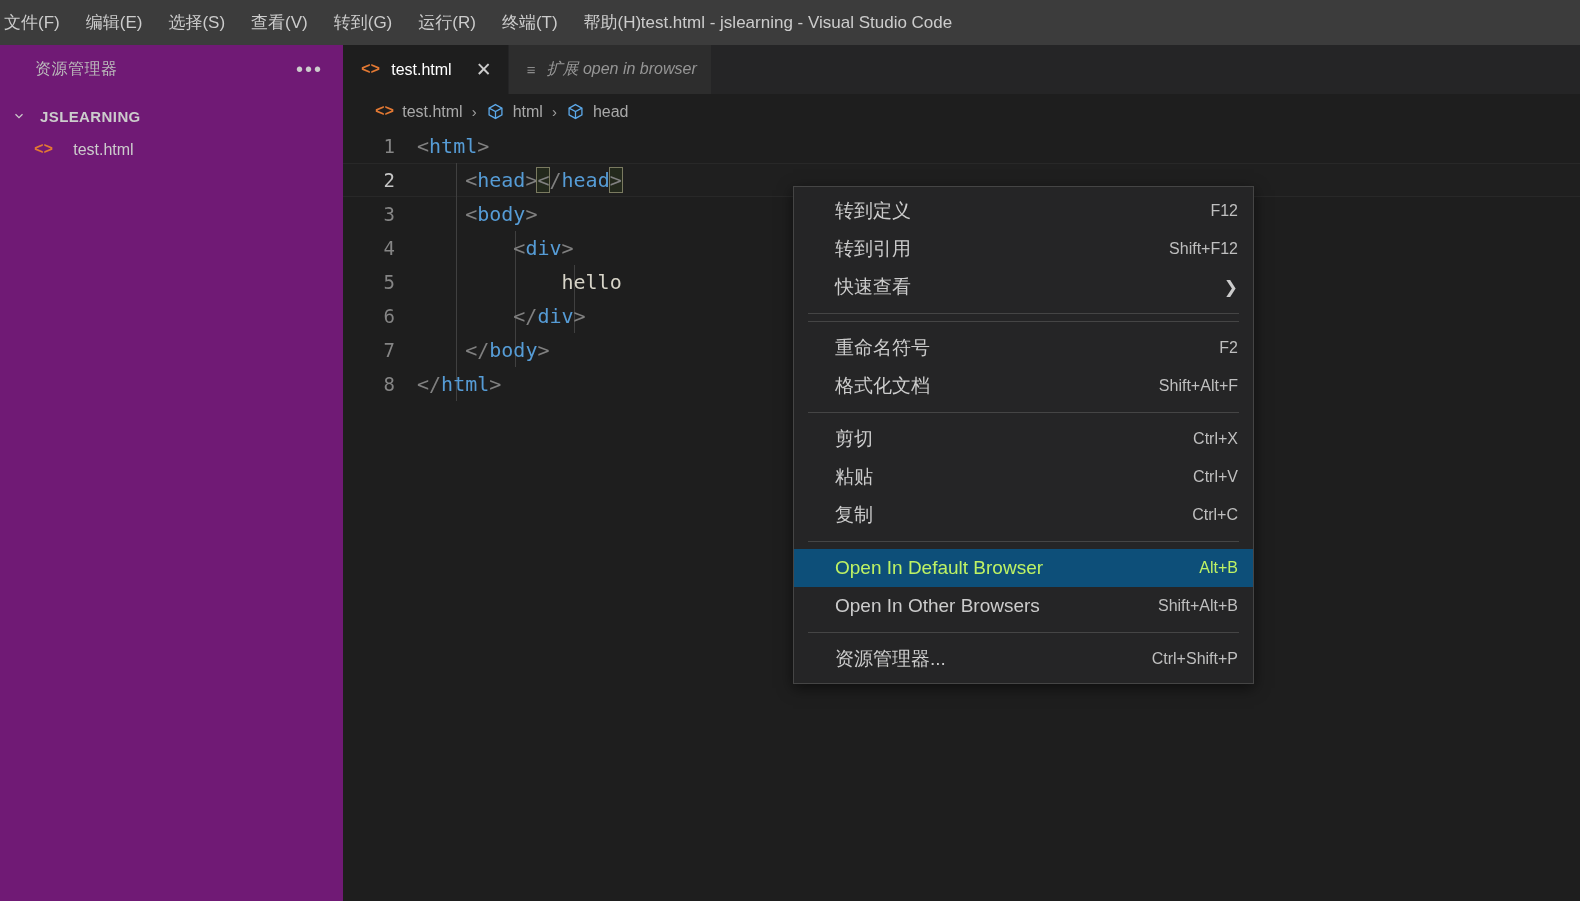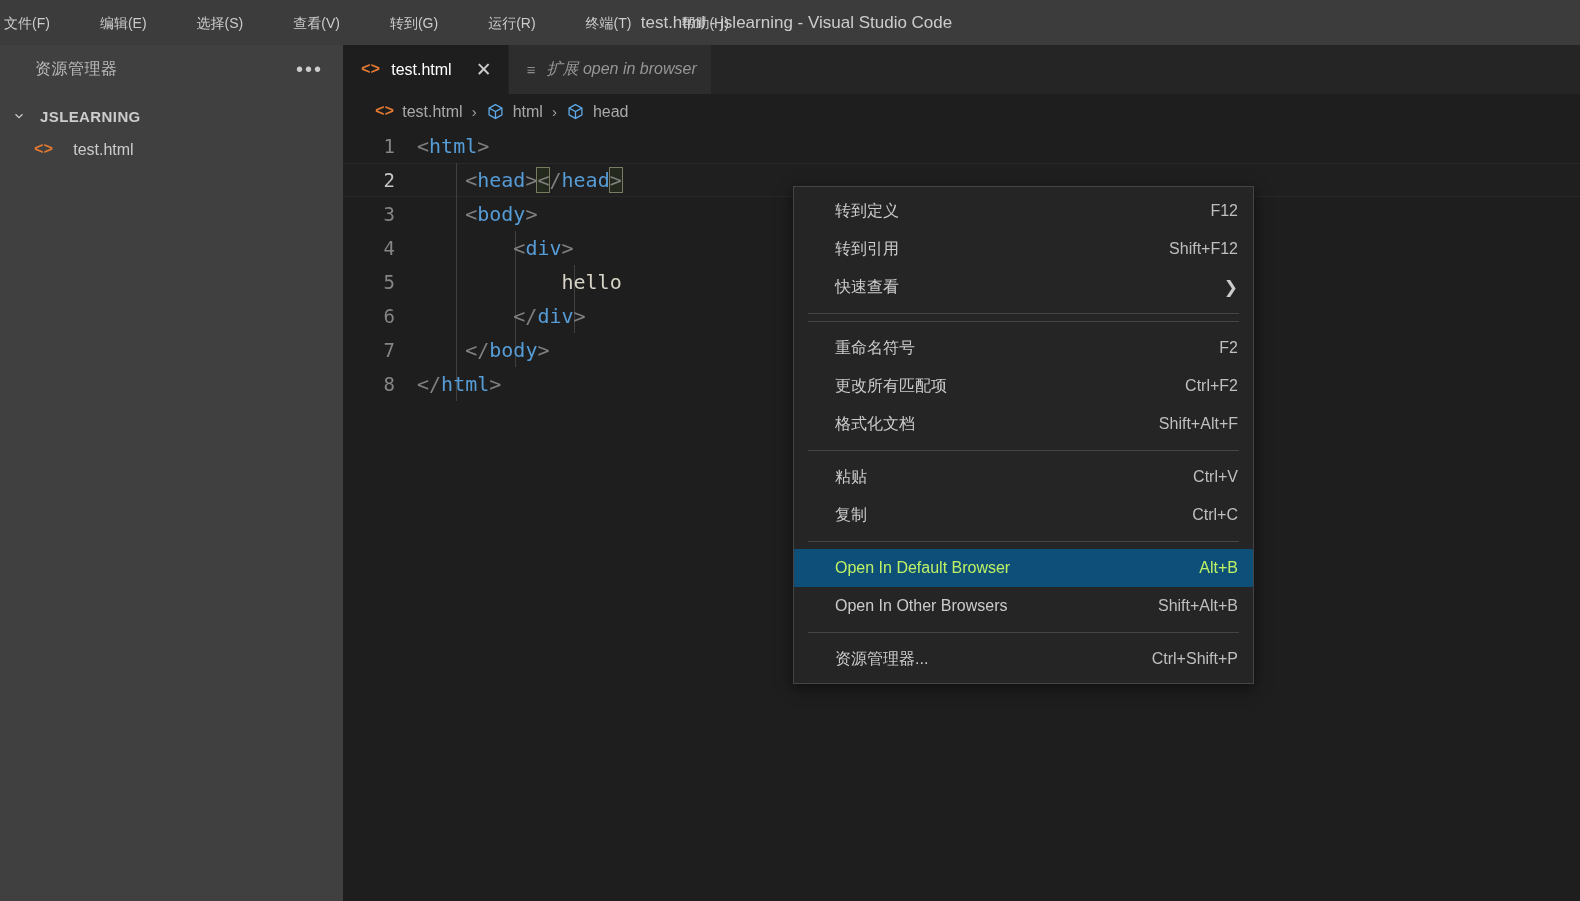--- a/index.html
+++ b/index.html
@@ -15,34 +15,34 @@
   .topstrip { position:absolute; top:0; left:700px; width:360px; height:4px; background:#e8e8e8; }
   .topstrip .bar { width:67px; height:4px; background:#6c6cc4; }
 
   
   .titlebar {
     position:absolute; top:0; left:0; width:1580px; height:45px;
     background:#3c3c3c; display:flex; align-items:center;
   }
   .menubar { display:flex; align-items:center; height:45px; padding-left:0; }
   .menu-item {
-    color:#cccccc; font-size:14px; padding:4px 25px; line-height:20px;
+    color:#cccccc; font-size:17px; padding:4px 13px; line-height:20px;
     white-space:nowrap; cursor:default;
   }
   .menu-item:first-child { padding-left:4px; }
   .title-text {
     position:absolute; left:13px; right:0; top:0; height:45px;
     display:flex; align-items:center; justify-content:center;
     color:#cccccc; font-size:17px; pointer-events:none;
   }
 
   
   .sidebar {
     position:absolute; top:45px; left:0; width:343px; height:856px;
-    background:#404040;
+    background:#701a75;
   }
   .sidebar-header {
     display:flex; align-items:center; justify-content:space-between;
     height:48px; padding:0 20px 0 35px;
   }
   .sidebar-title { color:#bbbbbb; font-size:16px; letter-spacing:0.5px; }
   .sidebar-actions { color:#cccccc; font-size:20px; letter-spacing:2px; line-height:10px; cursor:pointer; }
   .tree { margin-top:6px; }
   .tree-row {
     display:flex; align-items:center; height:34px; cursor:pointer;
@@ -114,21 +114,21 @@
   .ctx {
     position:absolute; left:793px; top:186px; width:461px;
     background:#252526; border:1px solid #454545;
     box-shadow:0 4px 14px rgba(0,0,0,0.55);
     padding:5px 0 5px 0;
   }
   .ctx-item {
     display:flex; align-items:center; justify-content:space-between;
     height:38px; padding:0 15px 0 41px; cursor:default; position:relative;
   }
-  .ctx-label { color:#cccccc; font-size:16px; white-space:nowrap; }
+  .ctx-label { color:#cccccc; font-size:19px; white-space:nowrap; }
   .ctx-key { color:#bfbfbf; font-size:16px; white-space:nowrap; }
   .ctx-item.selected { background:#0d4f79; }
   .ctx-item.selected .ctx-label,
   .ctx-item.selected .ctx-key { color:#bef264; }
   .ctx-sep { height:1px; background:#454545; margin:7px 14px; }
   .ctx-sub { color:#cccccc; font-size:17px; line-height:17px; }
 </style>
 </head>
 <body>
 
@@ -276,28 +276,28 @@
         <span class="ctx-label">快速查看</span>
         <span class="ctx-sub">❯</span>
       </div>
       <div class="ctx-sep"></div>
       <div class="ctx-sep"></div>
       <div class="ctx-item">
         <span class="ctx-label">重命名符号</span>
         <span class="ctx-key">F2</span>
       </div>
       <div class="ctx-item">
-        <span class="ctx-label">更改所有匹配项</span>
-        <span class="ctx-key">Ctrl+F2</span>
-      </div>
-      <div class="ctx-item">
         <span class="ctx-label">格式化文档</span>
         <span class="ctx-key">Shift+Alt+F</span>
       </div>
       <div class="ctx-sep"></div>
+      <div class="ctx-item">
+        <span class="ctx-label">剪切</span>
+        <span class="ctx-key">Ctrl+X</span>
+      </div>
       <div class="ctx-item">
         <span class="ctx-label">粘贴</span>
         <span class="ctx-key">Ctrl+V</span>
       </div>
       <div class="ctx-item">
         <span class="ctx-label">复制</span>
         <span class="ctx-key">Ctrl+C</span>
       </div>
       <div class="ctx-sep"></div>
       <div class="ctx-item selected">

